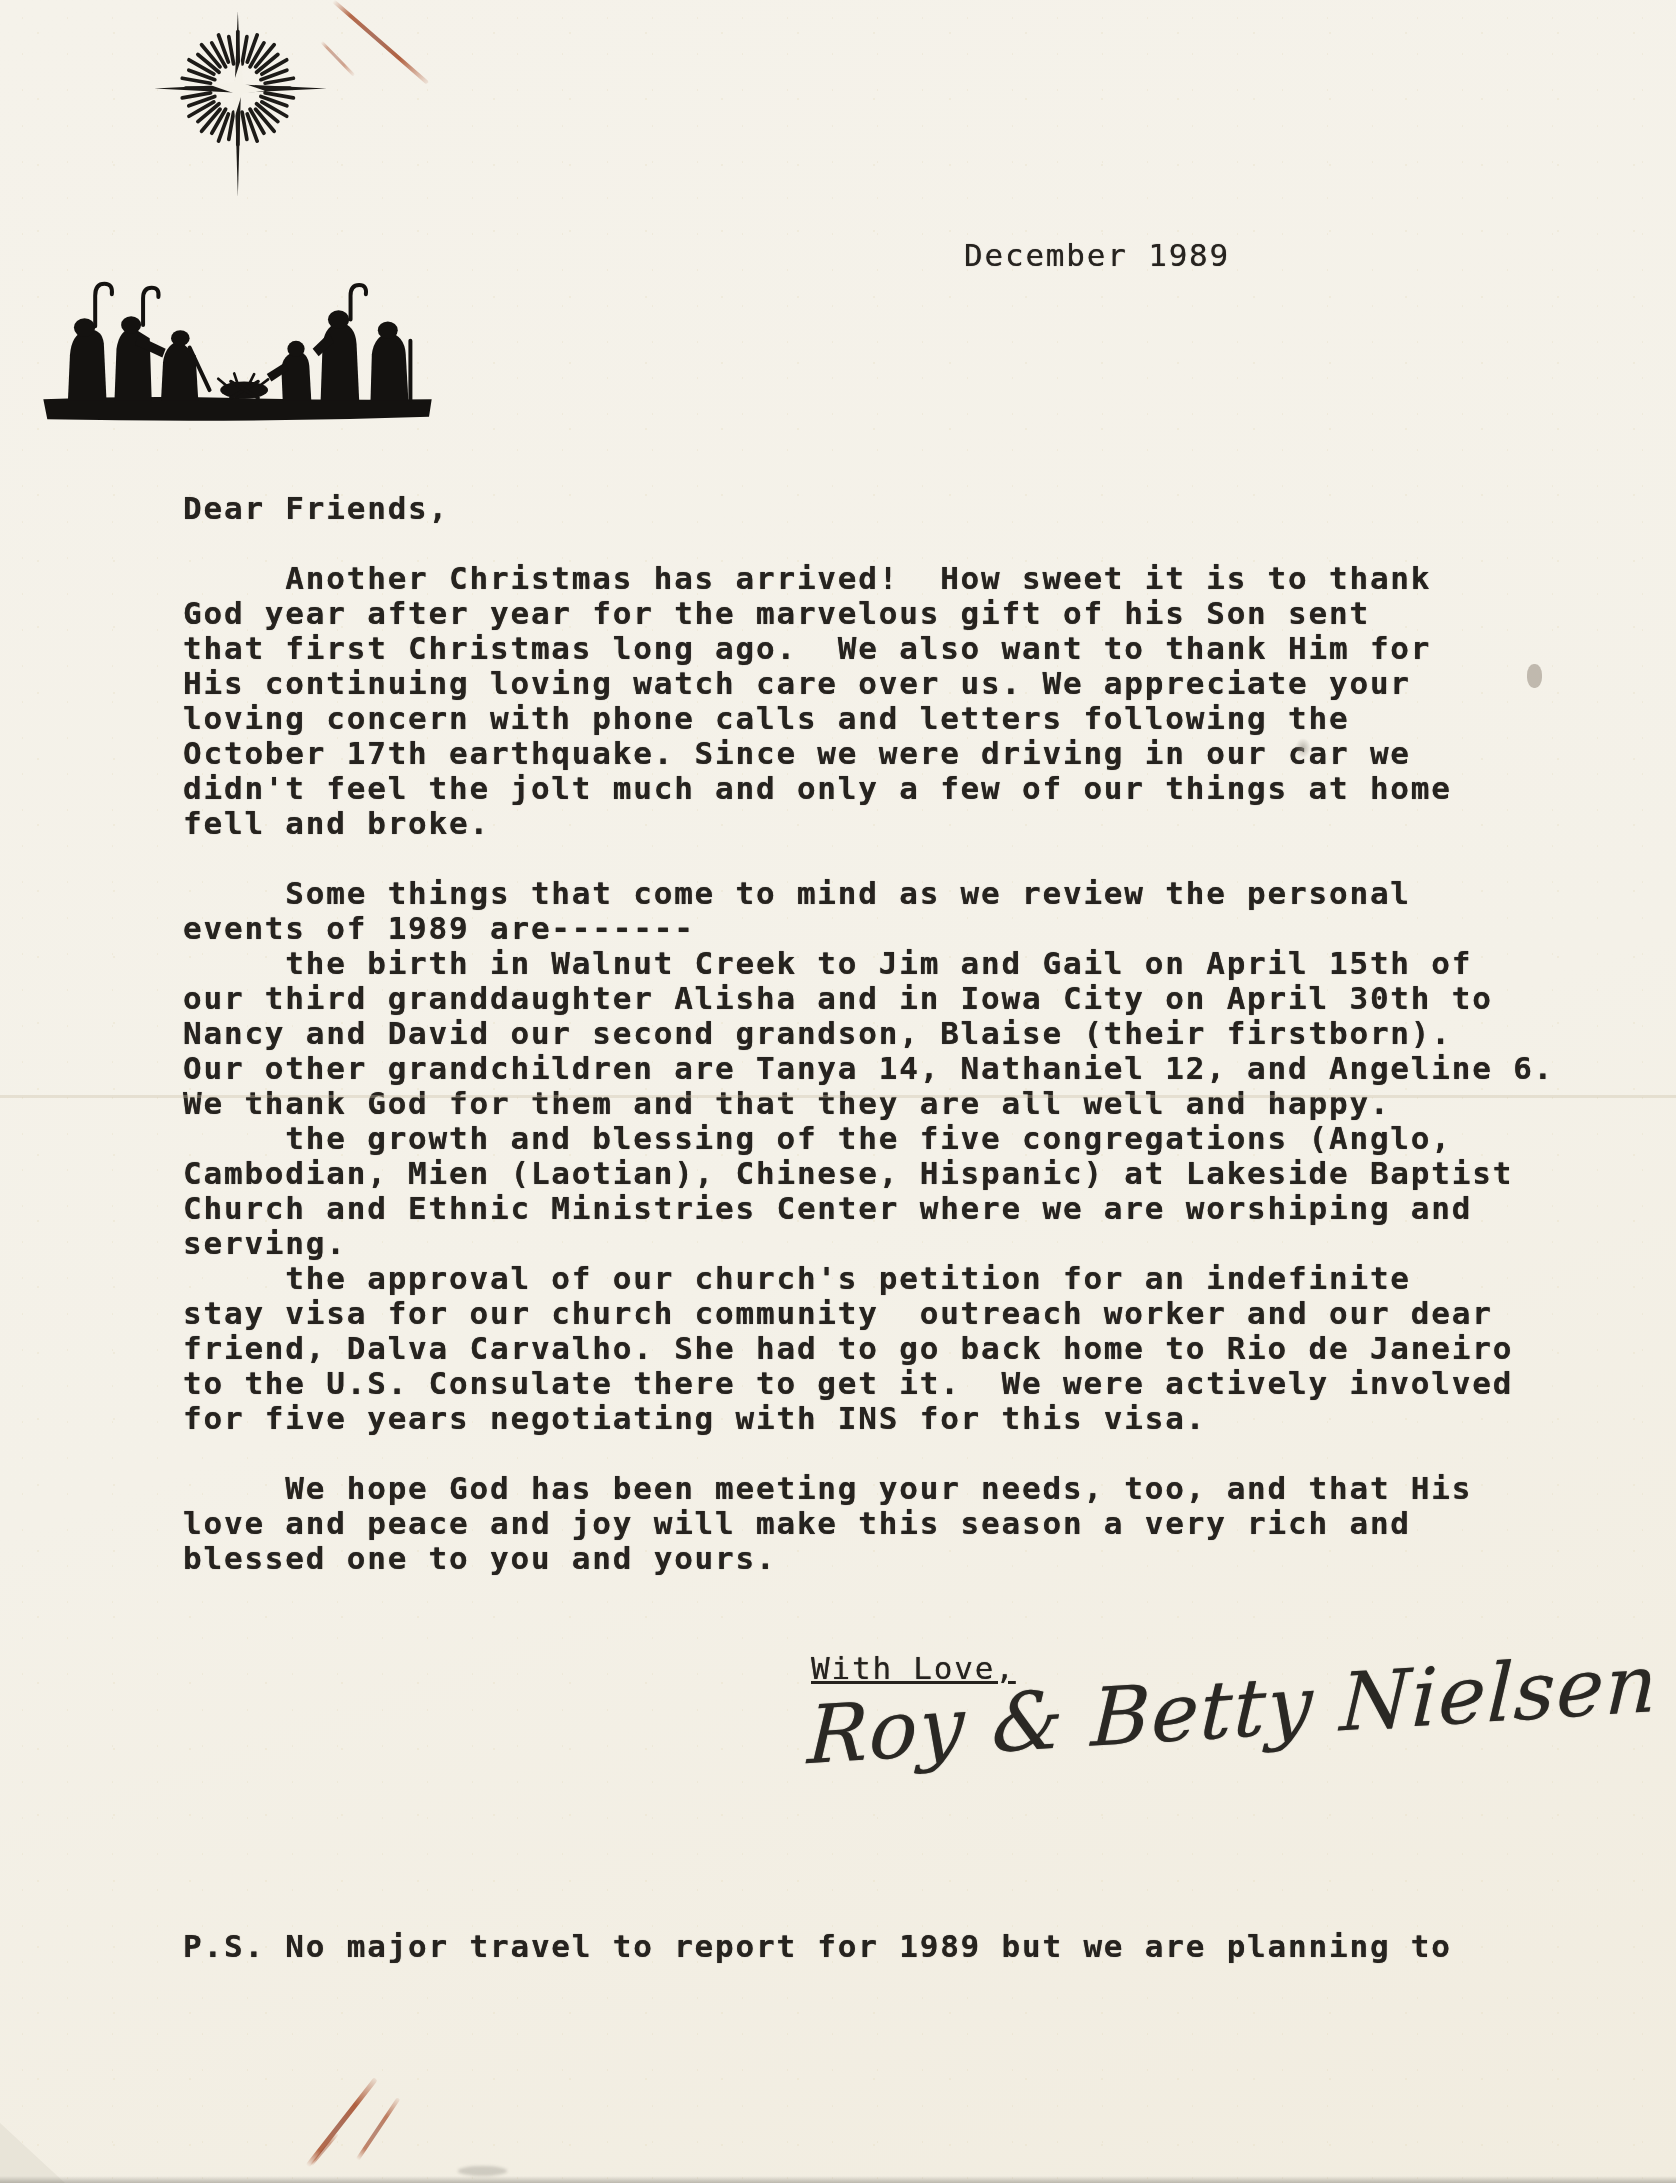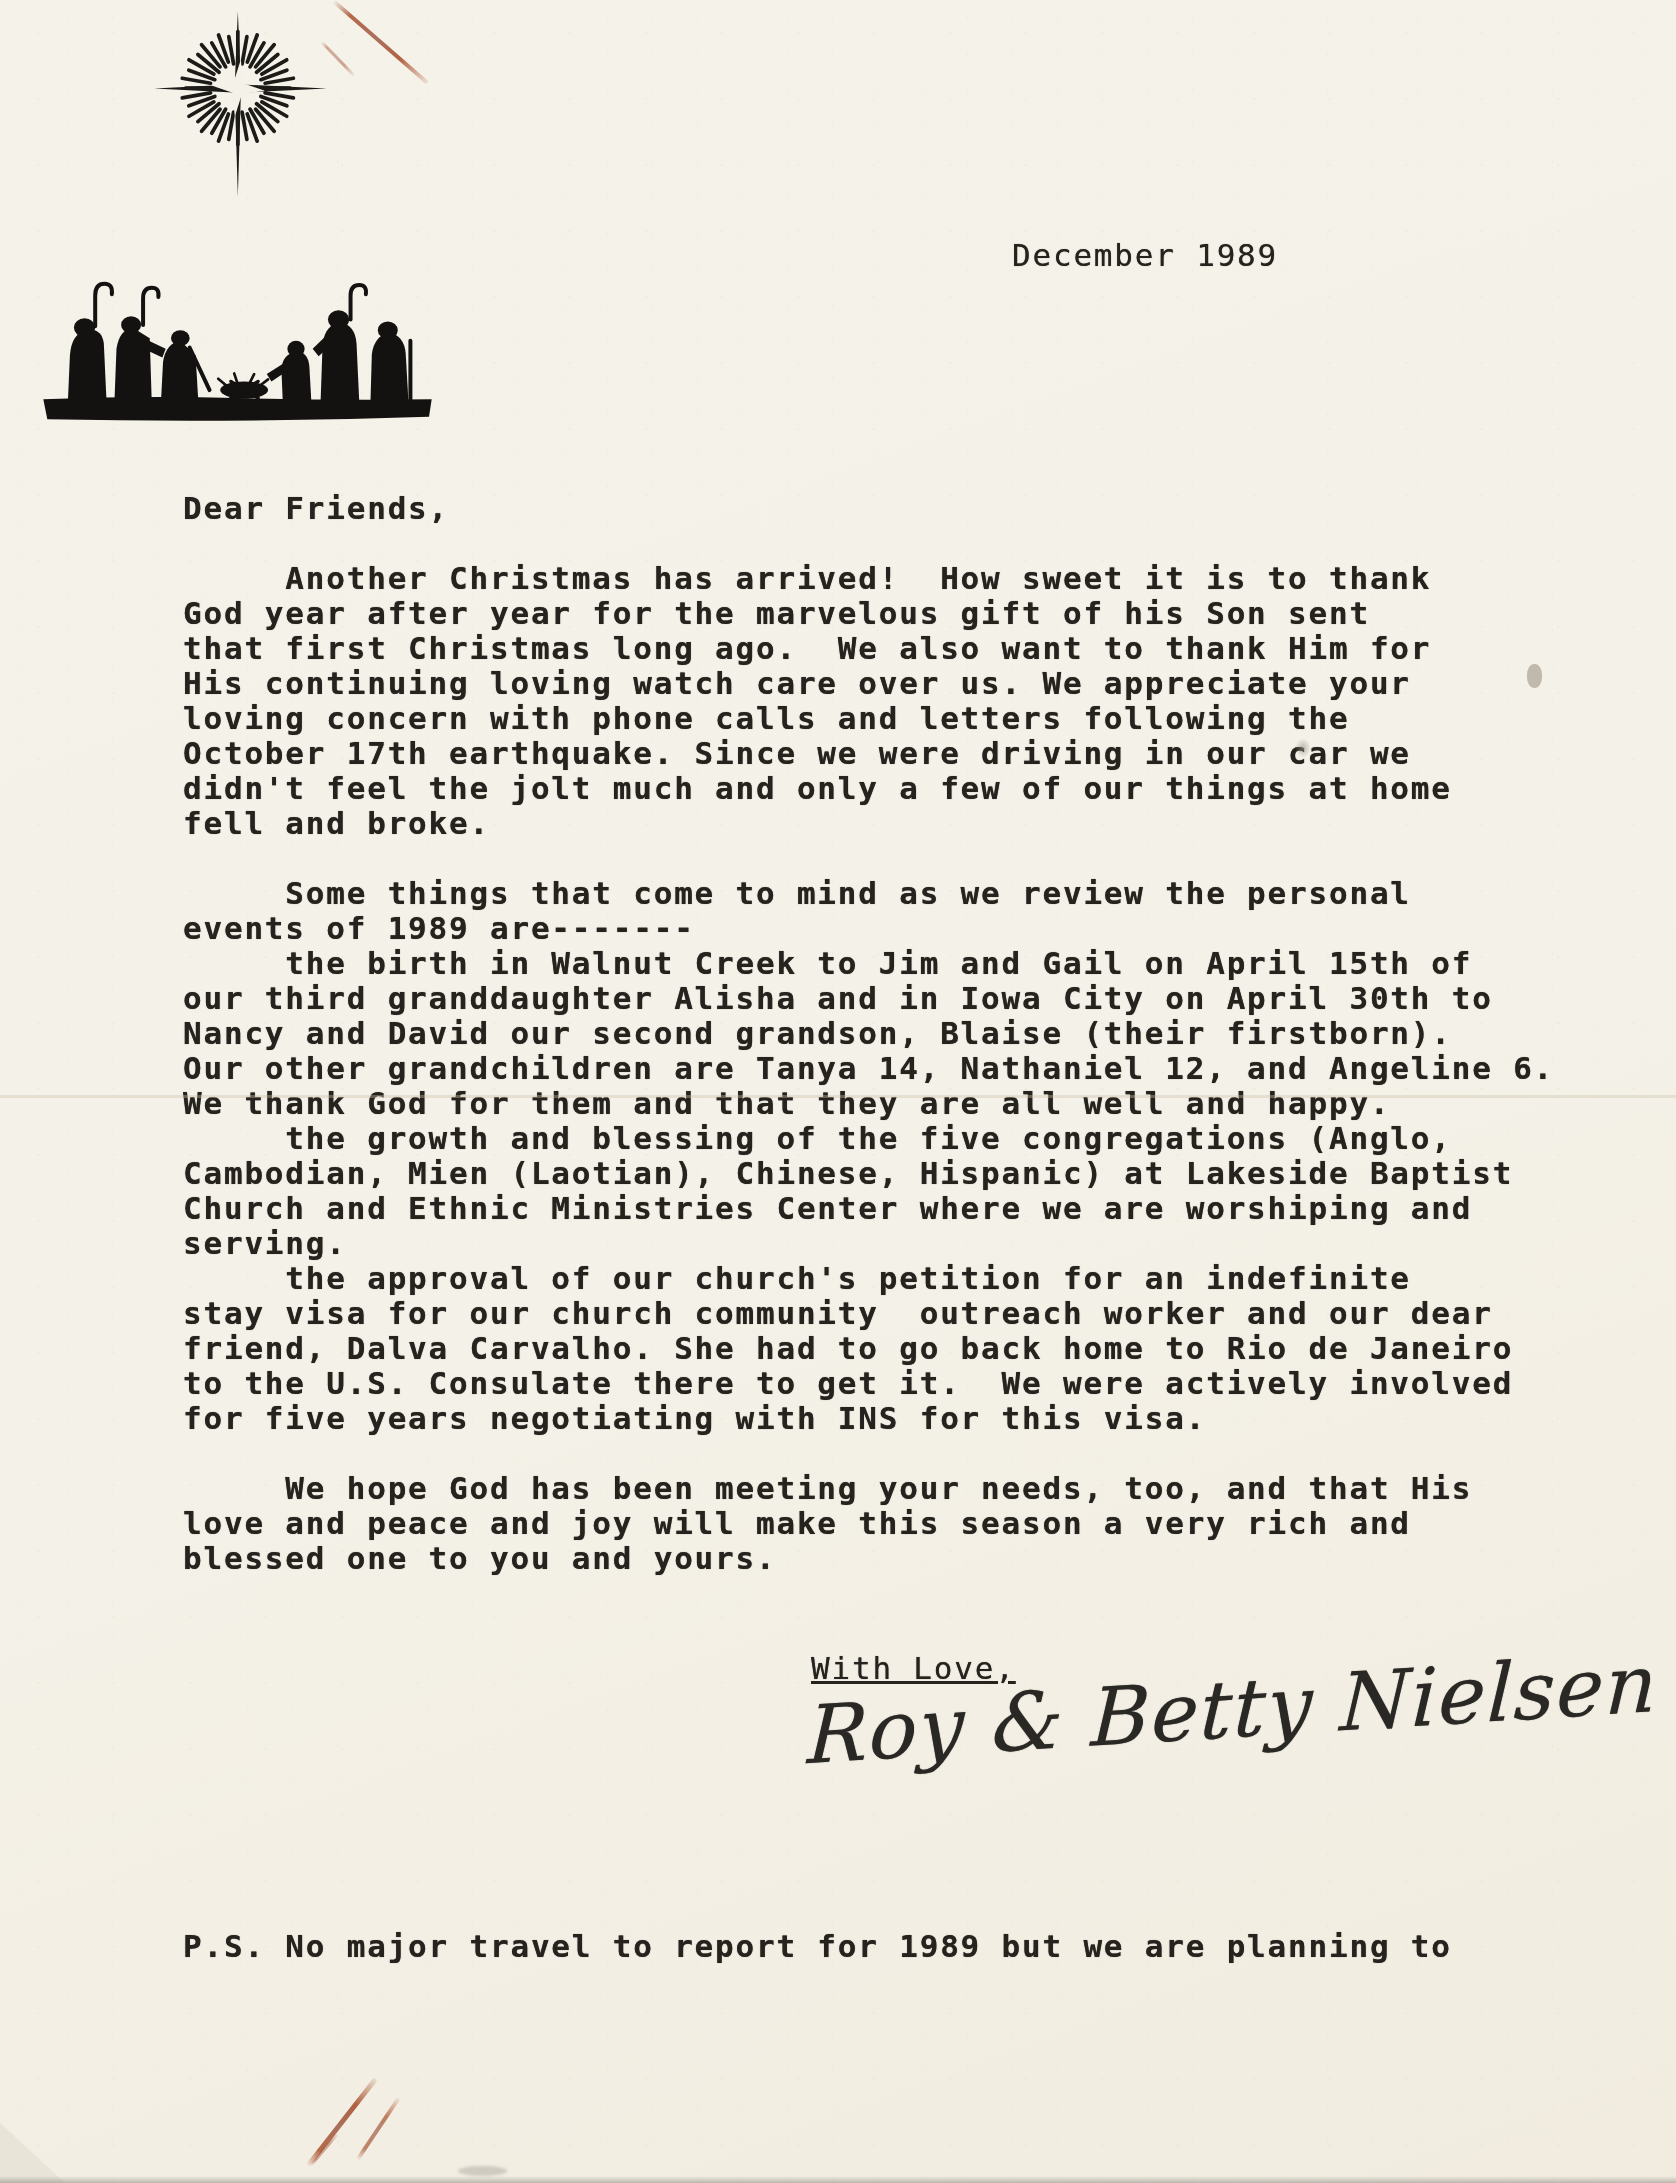--- a/index.html
+++ b/index.html
@@ -18,21 +18,21 @@
   }
   .typewriter{
     color:#26231f;
     font-size:31px;
     letter-spacing:1.8px;
     text-shadow:0 0 0.8px rgba(34,30,26,.75);
     white-space:pre;
   }
   .body-block{position:absolute;left:183px;top:491px;line-height:35px;}
   .tline{height:35px;font-weight:bold;}
-  .date{position:absolute;left:1012px;top:238px;line-height:35px;}
+  .date{position:absolute;left:964px;top:238px;line-height:35px;}
   .closing{position:absolute;left:811px;top:1651px;line-height:35px;text-decoration:underline;}
   .ps-block{position:absolute;left:183px;top:1924px;line-height:45px;text-align:center;}
   .ps-block .tline{height:45px;}
   .signature{
     position:absolute;left:808px;top:1689px;width:838px;
     font-family:"DejaVu Serif","Liberation Serif",serif;
     font-style:italic;font-weight:500;
     font-size:80px;color:#2a2824;
     transform:rotate(-3.5deg) skewX(-6deg);
     transform-origin:left center;

